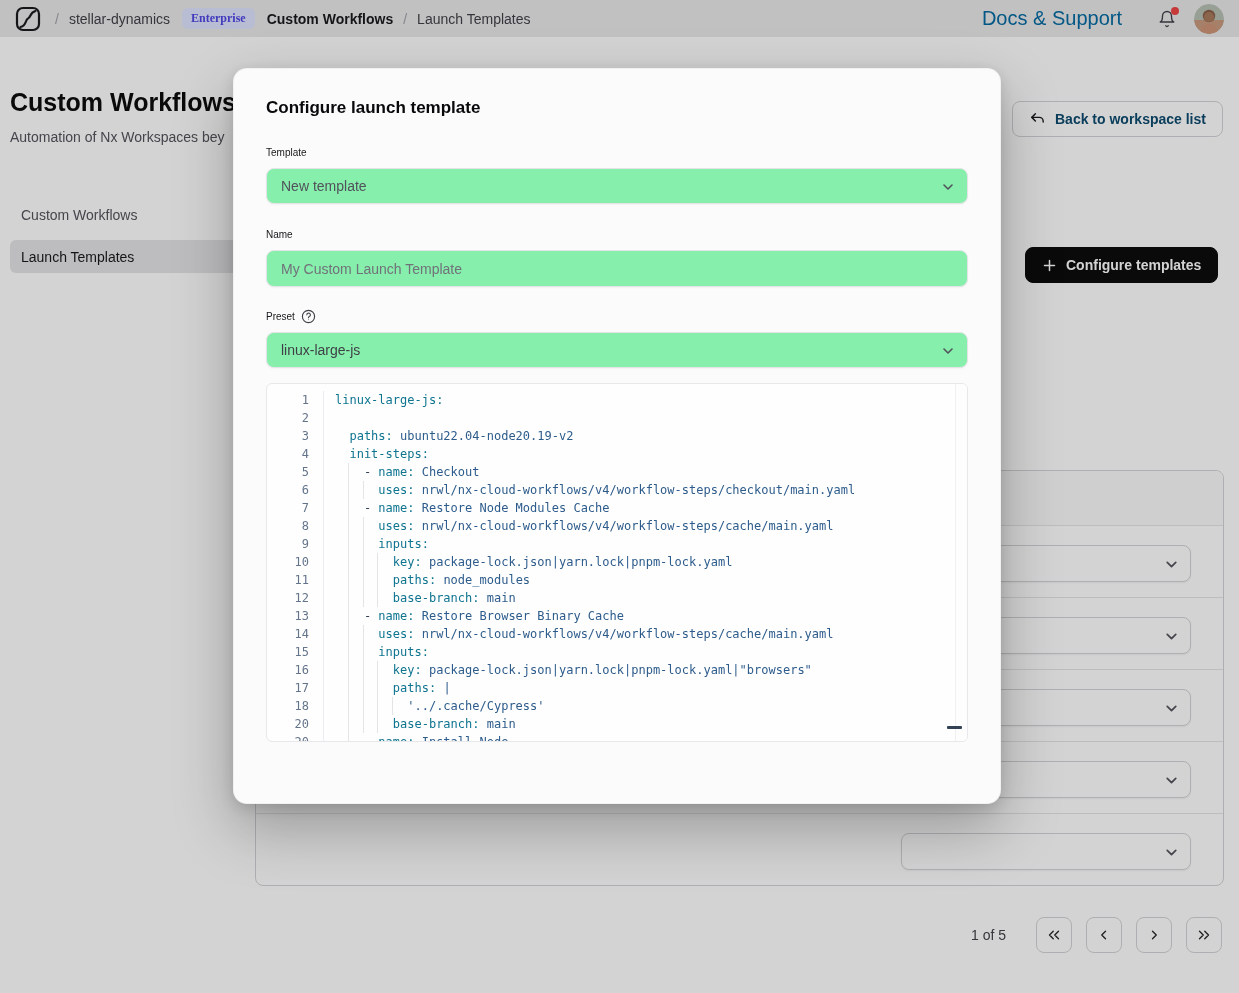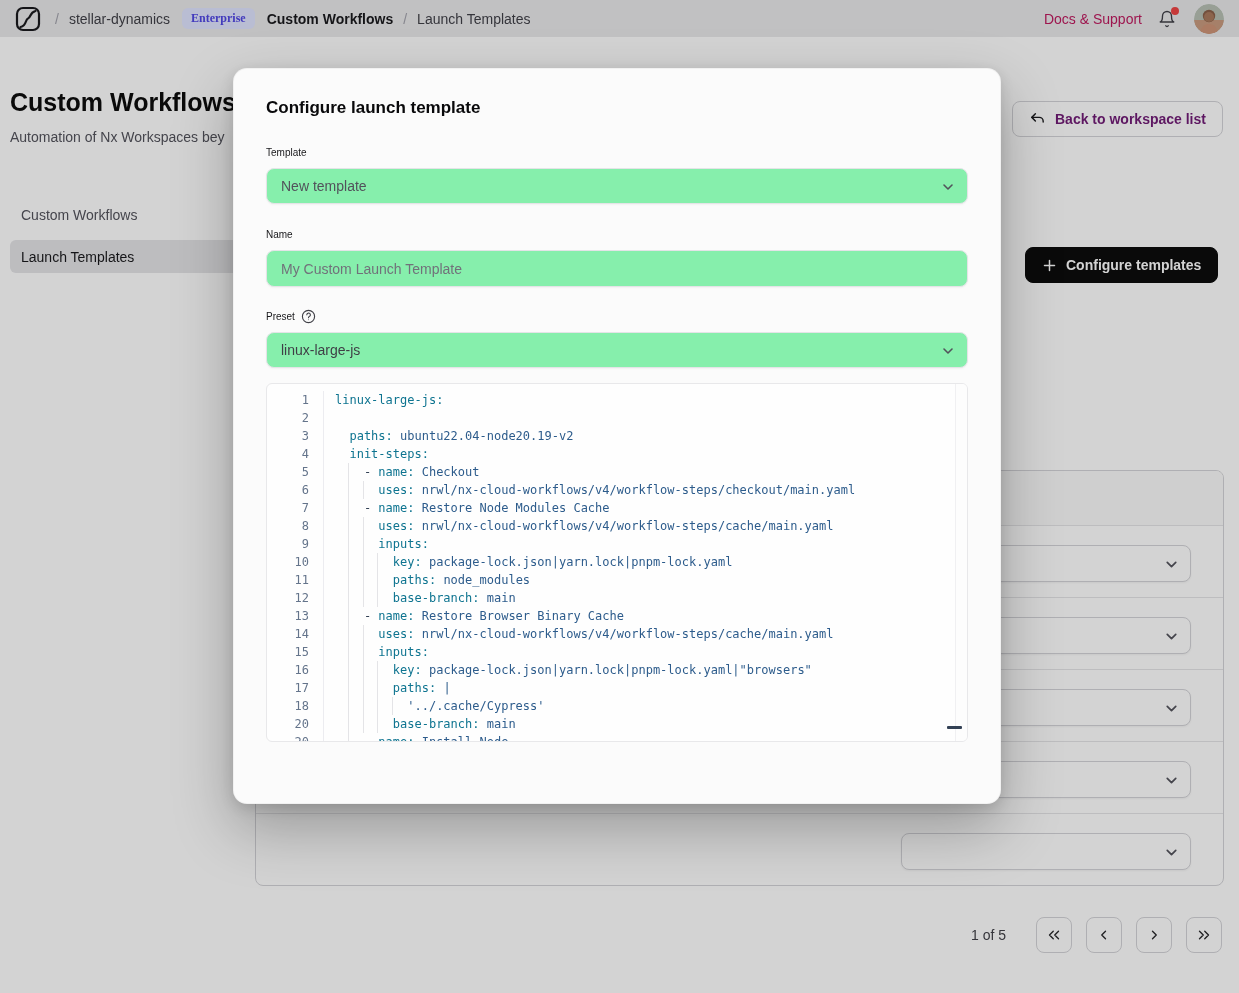--- a/index.html
+++ b/index.html
@@ -15,21 +15,21 @@
     background:#e9e9eb;display:flex;align-items:center;padding:0 15px;box-sizing:border-box;
   }
   .crumb-sep{color:#a1a1aa;font-size:14px;margin:0 10px;}
   .crumb{font-size:14px;color:#3f3f46;}
   .crumb.strong{color:#18181b;font-weight:700;margin-left:12px;}
   .badge{
     background:var(--badge-bg,#e0e4ff);color:var(--badge-text,#4f46e5);
     font-size:12px;font-weight:600;padding:3px 9px;border-radius:6px;margin-left:12px;font-family:Liberation Serif, serif;
   }
   .nav-spacer{flex:1;}
-  .docs-link{font-size:14px;color:#be185d;margin-right:16px;}
+  .docs-link{font-size:20px;color:#0369a1;margin-right:36px;}
   .bell-wrap{position:relative;margin-right:18px;width:18px;height:18px;}
   .bell-dot{
     position:absolute;right:-3px;top:-3px;width:8px;height:8px;border-radius:50%;
     background:var(--notification-dot,#ef4444);
   }
   .avatar{width:30px;height:30px;border-radius:50%;overflow:hidden;flex:none;}
 
   .page-title{position:absolute;left:10px;top:88px;font-size:25px;font-weight:700;color:#0a0a0a;}
   .page-subtitle{position:absolute;left:10px;top:129px;font-size:14px;color:#52525b;white-space:nowrap;}
 
@@ -37,21 +37,21 @@
   .side-item.plain{left:21px;top:207px;}
   .side-item.active{
     left:10px;top:240px;width:245px;height:33px;background:#e4e4e7;border-radius:6px;
     color:#18181b;display:flex;align-items:center;padding-left:11px;box-sizing:border-box;
   }
 
   .btn{
     display:flex;align-items:center;justify-content:center;gap:9px;box-sizing:border-box;
     border-radius:8px;font-size:14px;font-weight:600;cursor:pointer;
   }
-  .btn.ghost{background:#fff;border:1px solid #d4d4d8;color:#701a75;}
+  .btn.ghost{background:#fff;border:1px solid #d4d4d8;color:#0c4a6e;}
   .btn.dark{background:var(--accent-black,#0a0a0a);color:#fff;border:1px solid var(--accent-black,#0a0a0a);}
   #back-btn{position:absolute;left:1012px;top:101px;height:36px;padding:0 16px;}
   #configure-btn{position:absolute;left:1025px;top:247px;height:36px;padding:0 16px;}
 
   .bg-table{
     position:absolute;left:255px;top:470px;width:969px;height:416px;box-sizing:border-box;
     background:#fff;border:1px solid #d4d4d8;border-radius:8px;overflow:hidden;
   }
   .bg-table-header{height:55px;background:#fafafa;border-bottom:1px solid #e4e4e7;box-sizing:border-box;}
   .bg-row{position:relative;height:72px;border-bottom:1px solid #e4e4e7;box-sizing:border-box;}

